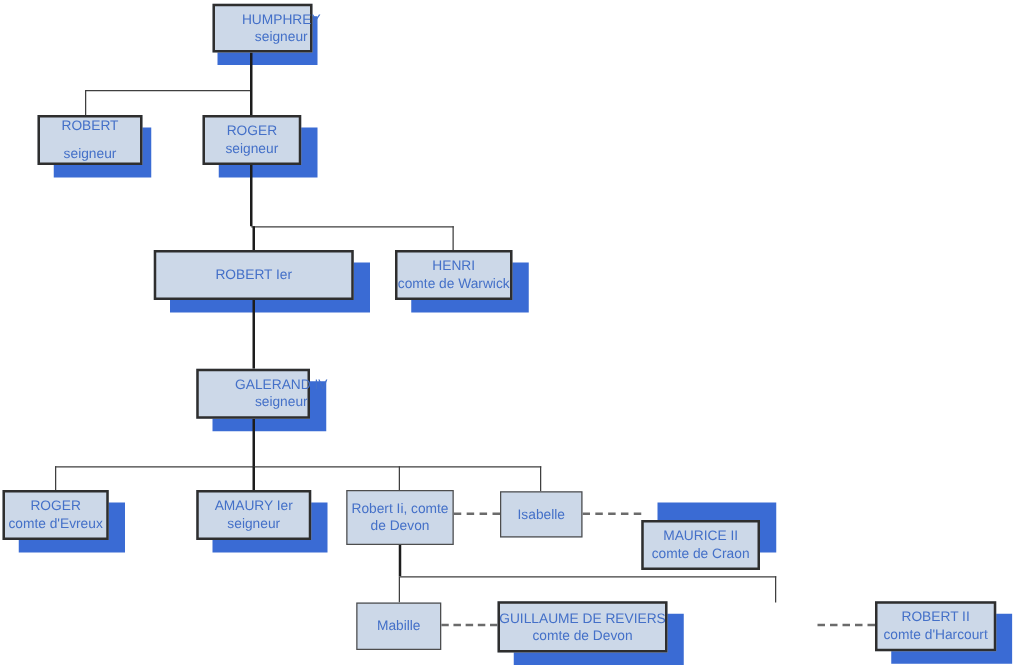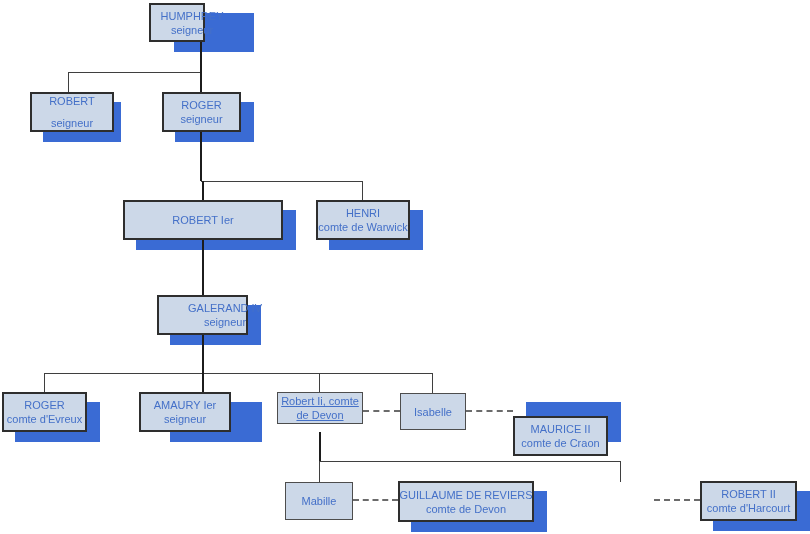--- a/index.html
+++ b/index.html
@@ -80,21 +80,21 @@
     <div class="seg" style="left: 319px; top: 373px; width: 1px; height: 19px; background: rgb(63, 63, 63);"></div>
     <div class="seg" style="left: 432px; top: 373px; width: 1px; height: 20px; background: rgb(63, 63, 63);"></div>
     <div class="seg" style="left: 319px; top: 432px; width: 2px; height: 29px; background: rgb(28, 28, 28);"></div>
     <div class="seg" style="left: 320px; top: 461px; width: 301px; height: 1px; background: rgb(63, 63, 63);"></div>
     <div class="seg" style="left: 319px; top: 461px; width: 1px; height: 21px; background: rgb(63, 63, 63);"></div>
     <div class="seg" style="left: 620px; top: 461px; width: 1px; height: 21px; background: rgb(63, 63, 63);"></div>
     <div class="dash" style="left: 363px; top: 410px; width: 37px;"></div>
     <div class="dash" style="left: 466px; top: 410px; width: 47px;"></div>
     <div class="dash" style="left: 353px; top: 499px; width: 45px;"></div>
     <div class="dash" style="left: 654px; top: 499px; width: 46px;"></div>
-    <div class="node strong" style="left: 149px; top: 3px; width: 56px; height: 39px; padding-left: 30px;">
+    <div class="node strong" style="left: 170px; top: 3px; width: 80px; height: 39px; padding-left: 30px;">
       <span>HUMPHREY</span>
       <span>seigneur</span>
     </div>
     <div class="node strong" style="left: 30px; top: 92px; width: 84px; height: 40px; justify-content: space-between;">
       <span>ROBERT</span>
       <span>seigneur</span>
     </div>
     <div class="node strong" style="left: 162px; top: 92px; width: 79px; height: 40px;">
       <span>ROGER</span>
       <span>seigneur</span>
@@ -107,25 +107,25 @@
       <span>comte de Warwick</span>
     </div>
     <div class="node strong" style="left: 157px; top: 295px; width: 91px; height: 40px; padding-left: 45px;">
       <span>GALERAND IV</span>
       <span>seigneur</span>
     </div>
     <div class="node strong" style="left: 2px; top: 392px; width: 85px; height: 40px;">
       <span>ROGER</span>
       <span>comte d'Evreux</span>
     </div>
-    <div class="node strong" style="left: 139px; top: 392px; width: 92px; height: 40px;">
+    <div class="node strong" style="left: 157px; top: 392px; width: 92px; height: 40px;">
       <span>AMAURY Ier</span>
       <span>seigneur</span>
     </div>
-    <div class="node plain" style="left: 277px; top: 392px; width: 86px; height: 32px; text-decoration: underline;">
+    <div class="node plain" style="left: 277px; top: 392px; width: 86px; height: 44px;">
       <span>Robert Ii, comte</span>
       <span>de Devon</span>
     </div>
     <div class="node plain" style="left: 400px; top: 393px; width: 66px; height: 37px;">
       <span>Isabelle</span>
     </div>
     <div class="node strong" style="left: 513px; top: 416px; width: 95px; height: 40px;">
       <span>MAURICE II</span>
       <span>comte de Craon</span>
     </div>

